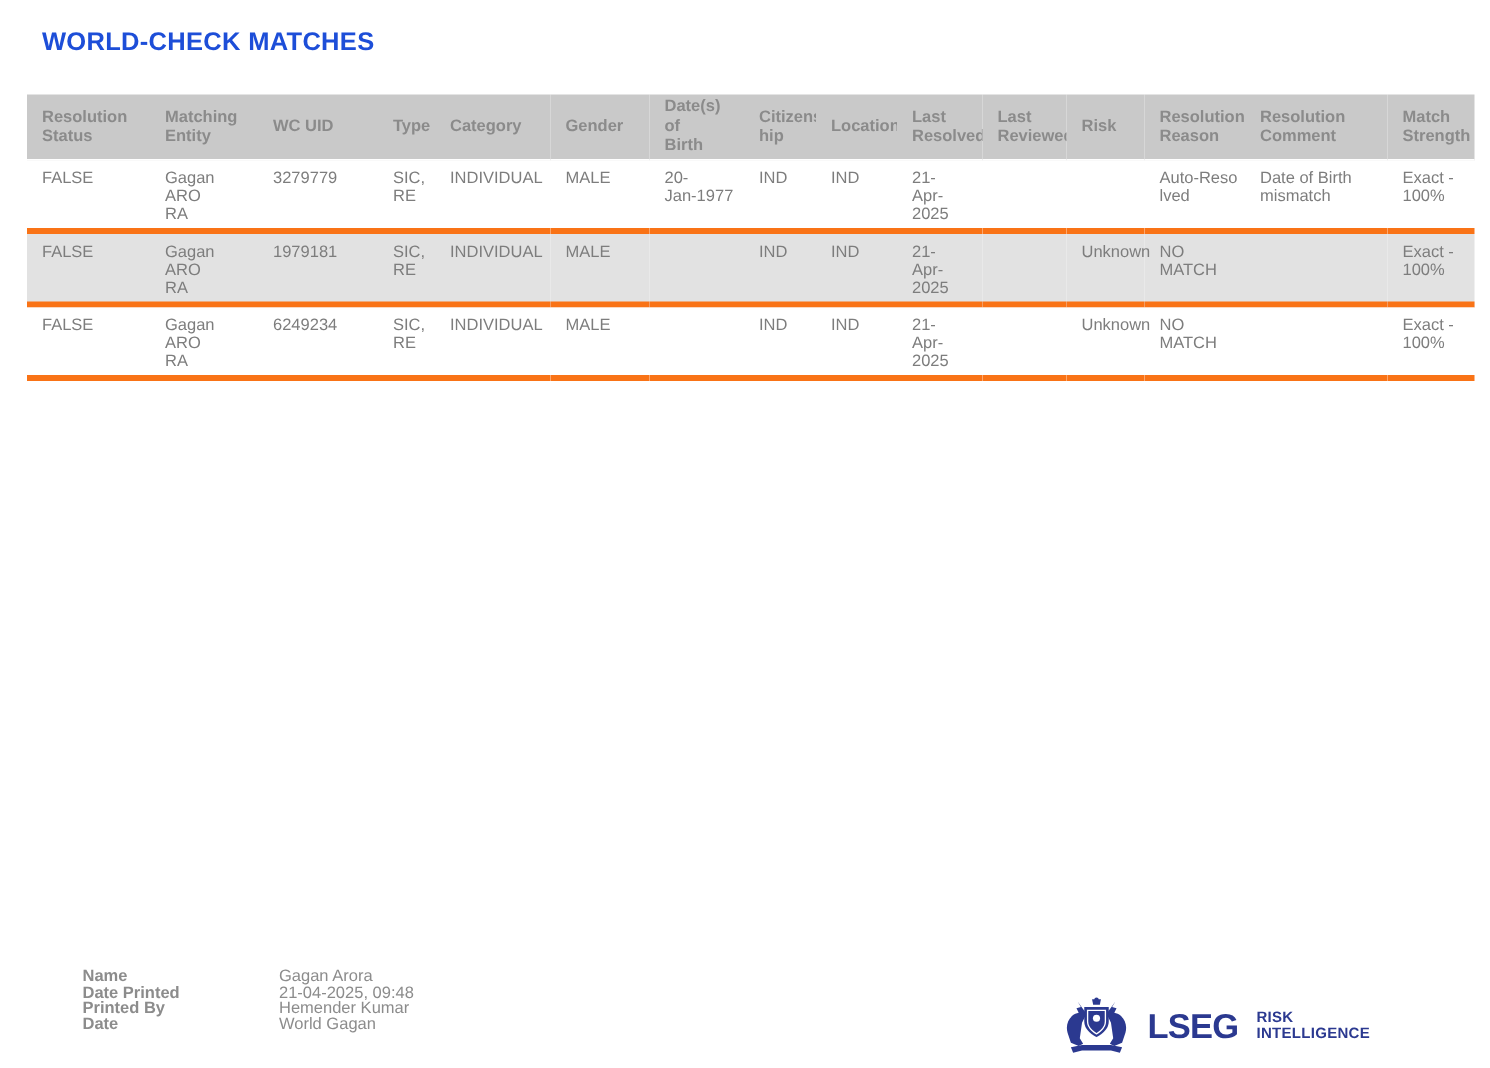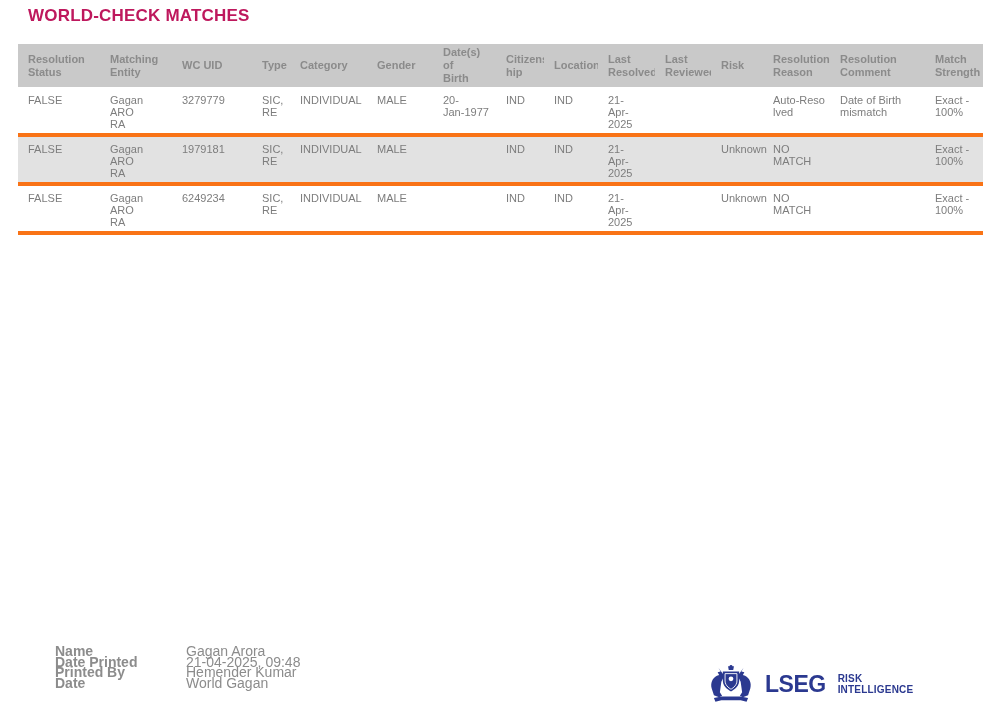--- a/index.html
+++ b/index.html
@@ -7,32 +7,32 @@
   .page {
     position: relative;
     width: 993px;
     height: 712px;
     background: #ffffff;
     overflow: hidden;
   }
   .title {
     position: absolute;
     left: 28px;
-    top: 6px;
+    top: 18px;
     margin: 0;
     font-size: 17px;
     line-height: 20px;
     font-weight: 700;
-    color: #be185d;
+    color: #1d4ed8;
     letter-spacing: 0.2px;
   }
   table.matches {
     position: absolute;
     left: 18px;
-    top: 44px;
+    top: 63px;
     width: 965px;
     border-collapse: separate;
     border-spacing: 0;
     table-layout: fixed;
   }
   table.matches thead tr { height: 33px; }
   table.matches th {
     background: #c9c9c9;
     color: #8b8b8b;
     font-size: 11px;
@@ -58,21 +58,21 @@
     border-bottom: 4px solid #f97316;
     background: #ffffff;
   }
   table.matches tbody tr.alt td { background: #e2e2e2; }
   .footer-meta {
     position: absolute;
     left: 55px;
     top: 646px;
     display: grid;
     grid-template-columns: 131px auto;
-    font-size: 14px;
+    font-size: 11px;
     line-height: 10.6px;
     color: #8c8c8c;
   }
   .footer-meta .meta-label { font-weight: 700; }
   .footer-meta .meta-value { font-weight: 400; }
   .footer-logo {
     position: absolute;
     left: 708px;
     top: 662px;
     height: 44px;

